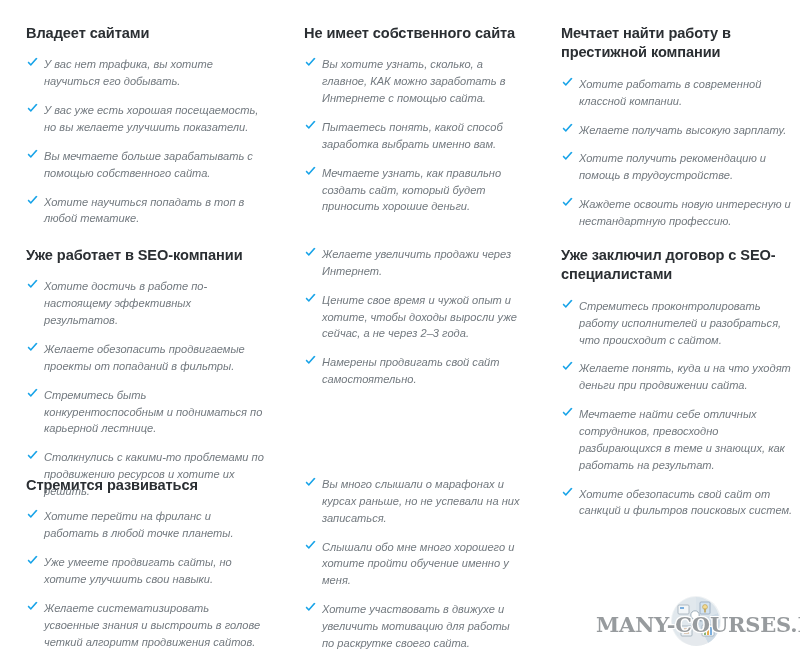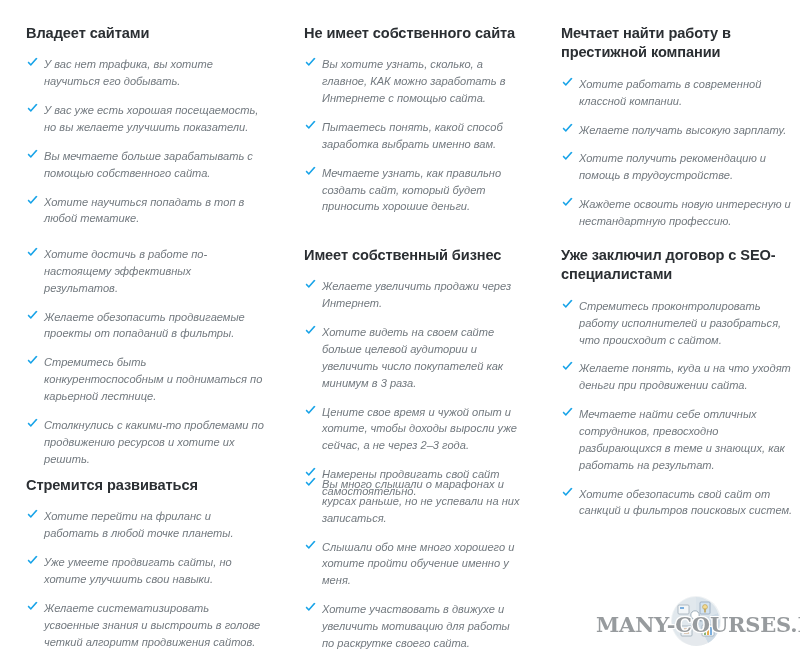--- a/index.html
+++ b/index.html
@@ -230,20 +230,21 @@
               <svg width="13" height="13" viewBox="0 0 16 16">
                 <path d="M2 8.3 L6 12.4 L14.2 3.2 L12.4 2.2 L5.9 9.4 L3.2 6.9 Z" fill="currentColor"></path>
               </svg>
             </span>
           <span class="bullet-text">Жаждете освоить новую интересную и нестандартную профессию.</span>
         </li>
       </ul>
     </div>
 
     <div class="card r2">
+      <h2 class="card-title">Уже работает в SEO-компании</h2>
       <ul class="bullets">
         <li class="bullet">
           <span class="check-icon">
               <svg width="13" height="13" viewBox="0 0 16 16">
                 <path d="M2 8.3 L6 12.4 L14.2 3.2 L12.4 2.2 L5.9 9.4 L3.2 6.9 Z" fill="currentColor"></path>
               </svg>
             </span>
           <span class="bullet-text">Хотите достичь в работе по-настоящему эффективных результатов.</span>
         </li>
         <li class="bullet">
@@ -267,37 +268,28 @@
               <svg width="13" height="13" viewBox="0 0 16 16">
                 <path d="M2 8.3 L6 12.4 L14.2 3.2 L12.4 2.2 L5.9 9.4 L3.2 6.9 Z" fill="currentColor"></path>
               </svg>
             </span>
           <span class="bullet-text">Столкнулись с какими-то проблемами по продвижению ресурсов и хотите их решить.</span>
         </li>
       </ul>
     </div>
 
     <div class="card r2">
-      <h2 class="card-title">Имеет собственный бизнес</h2>
       <ul class="bullets">
         <li class="bullet">
           <span class="check-icon">
               <svg width="13" height="13" viewBox="0 0 16 16">
                 <path d="M2 8.3 L6 12.4 L14.2 3.2 L12.4 2.2 L5.9 9.4 L3.2 6.9 Z" fill="currentColor"></path>
               </svg>
             </span>
           <span class="bullet-text">Желаете увеличить продажи через Интернет.</span>
-        </li>
-        <li class="bullet">
-          <span class="check-icon">
-              <svg width="13" height="13" viewBox="0 0 16 16">
-                <path d="M2 8.3 L6 12.4 L14.2 3.2 L12.4 2.2 L5.9 9.4 L3.2 6.9 Z" fill="currentColor"></path>
-              </svg>
-            </span>
-          <span class="bullet-text">Хотите видеть на своем сайте больше целевой аудитории и увеличить число покупателей как минимум в 3 раза.</span>
         </li>
         <li class="bullet">
           <span class="check-icon">
               <svg width="13" height="13" viewBox="0 0 16 16">
                 <path d="M2 8.3 L6 12.4 L14.2 3.2 L12.4 2.2 L5.9 9.4 L3.2 6.9 Z" fill="currentColor"></path>
               </svg>
             </span>
           <span class="bullet-text">Цените свое время и чужой опыт и хотите, чтобы доходы выросли уже сейчас, а не через 2–3 года.</span>
         </li>
         <li class="bullet">

